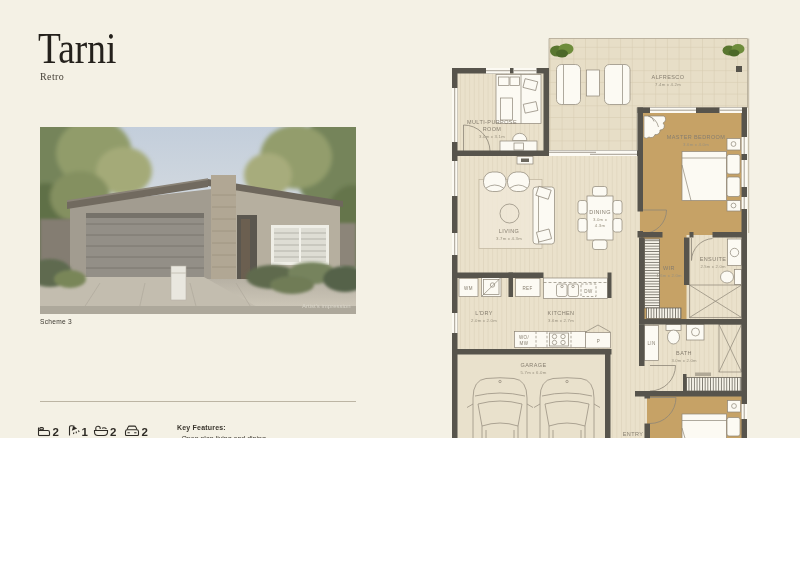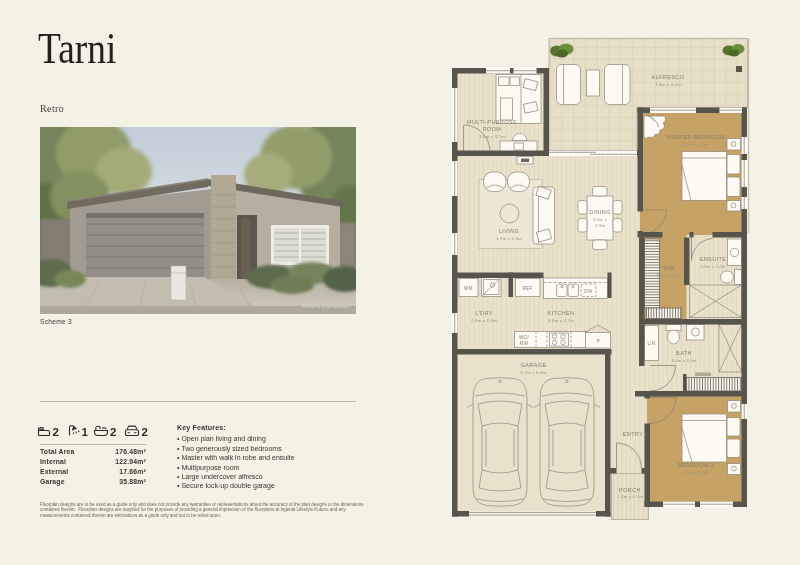--- a/index.html
+++ b/index.html
@@ -1,26 +1,26 @@
 <!DOCTYPE html>
 <html><head>
 <meta charset="utf-8">
 <style>
   html,body{margin:0;padding:0;}
-  .page{position:relative;width:800px;height:565px;background:#F4F1E5;overflow:hidden;
+  .page{position:relative;width:800px;height:438px;background:#F4F1E5;overflow:hidden;
         font-family:"Liberation Sans",sans-serif;}
   .abs{position:absolute;}
 </style>
 </head>
 <body>
 <div class="page">
 
   <div class="abs" style="left:38px;top:23px;font-family:'Liberation Serif',serif;font-size:44px;color:#24211C;letter-spacing:0px;transform:scaleX(0.85);transform-origin:0 0;">Tarni</div>
 
-  <div class="abs" style="left:40px;top:71px;font-family:'Liberation Serif',serif;font-size:10px;color:#474239;letter-spacing:0.4px;margin-top:32px;">Retro</div>
+  <div class="abs" style="left:40px;top:71px;font-family:'Liberation Serif',serif;font-size:10px;color:#474239;letter-spacing:0.4px;">Retro</div>
 
   <div class="abs" style="left:40px;top:127px;width:316px;height:187px;">
     <svg width="316" height="187" viewBox="0 0 316 187" xmlns="http://www.w3.org/2000/svg">
       <defs>
         <linearGradient id="sky" x1="0" y1="0" x2="0" y2="1">
           <stop offset="0" stop-color="#C3CEDB"></stop>
             <stop offset="0.65" stop-color="#D8DDE1"></stop>
             <stop offset="1" stop-color="#E7E6DF"></stop>
         </linearGradient>
         <linearGradient id="drive" x1="0" y1="0" x2="0" y2="1">

